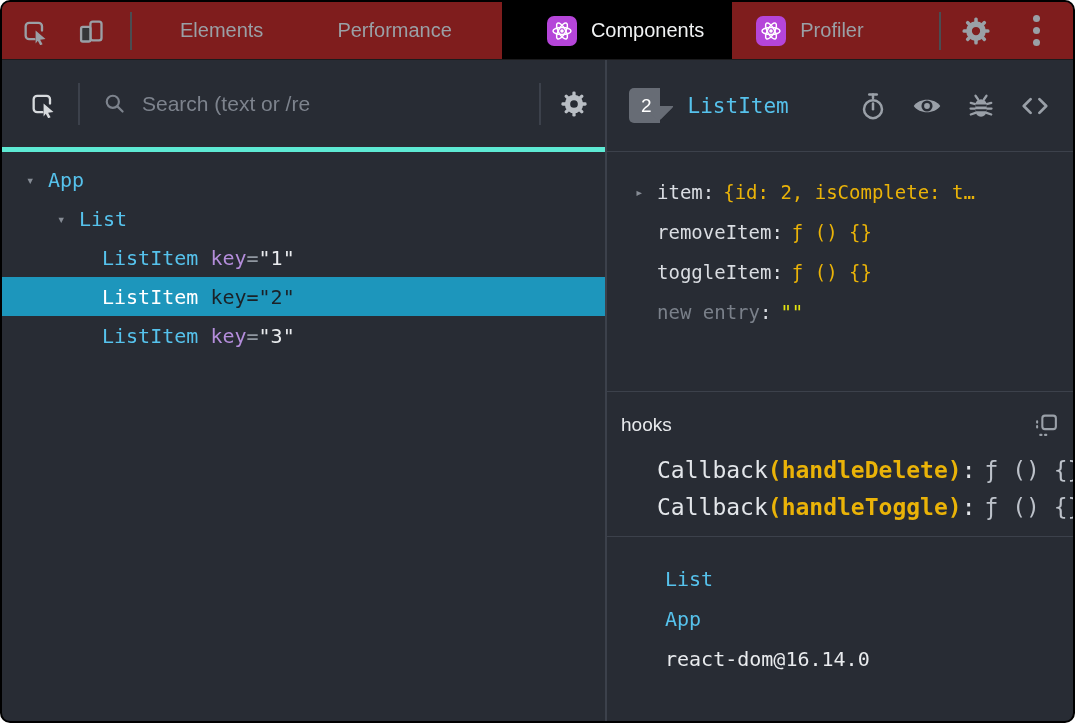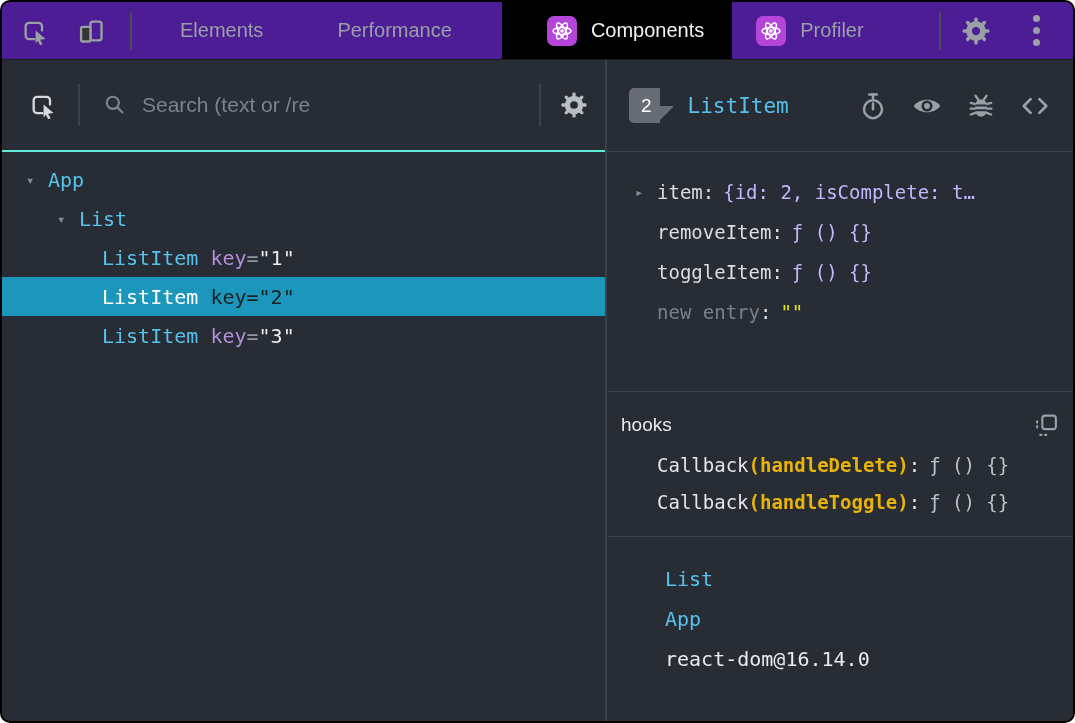--- a/index.html
+++ b/index.html
@@ -12,21 +12,21 @@
     border: 2px solid #000;
     border-radius: 10px;
     overflow: hidden;
     display: flex; flex-direction: column;
     position: relative;
   }
 
   
   .topbar {
     flex: 0 0 57px;
-    background: #4c1d95;
+    background: #7f1d1d;
     border-bottom: 1px solid #1b1b1d;
     display: flex; align-items: center;
     color: #9aa0a6;
   }
   .tb-iconbtn { display:flex; align-items:center; justify-content:center; width:34px; height:34px; }
   .tb-sep { width:2px; height:38px; background:#4a4d52; }
   .tab-label { font-size:20px; color:#9aa0a6; white-space:nowrap; }
   .tab { display:flex; align-items:center; height:57px; }
   .tab.plain { padding:0 8px; }
   .tab.react-tab { padding:0 28px; gap:14px; }
@@ -37,21 +37,21 @@
   .dots i { width:7px; height:7px; border-radius:50%; background:#9aa0a6; }
 
   
   .main { flex:1; display:flex; min-height:0; }
   .left-pane { width:605px; flex:0 0 605px; border-right:2px solid #3c414b; display:flex; flex-direction:column; }
   .right-pane { flex:1; display:flex; flex-direction:column; min-width:0; }
 
   
   .left-toolbar {
     flex:0 0 92px;
-    border-bottom:2px solid #5eead4;
+    border-bottom:5px solid #5eead4;
     display:flex; align-items:center;
     padding:0 14px 0 24px;
   }
   .lt-sep { width:2px; height:42px; background:#3c414b; }
   .search-input {
     flex:1; min-width:0;
     background:transparent; border:none; outline:none;
     font-family:"Liberation Sans", sans-serif;
     font-size:21px; color:#d7dade;
     margin:0 10px;
@@ -115,27 +115,27 @@
 
   .kv-rows { margin-top:4px; }
   .kv-row {
     height:40px; display:flex; align-items:center;
     font-family:"DejaVu Sans Mono", monospace; font-size:19px;
     padding-left:36px; position:relative; white-space:pre;
   }
   .kv-row .expander { position:absolute; left:14px; color:#868c95; font-size:14px; }
   .kv-name { color:#dadde2; }
   .kv-colon { color:#dadde2; }
-  .kv-value { color:#c4b5fd; margin-left:9px; }
+  .kv-value { color:#eab308; margin-left:9px; }
   .kv-row.new-entry .kv-name { color:#7a808a; }
   .kv-row.new-entry .kv-value { color:#e5e510; }
 
   .hook-row {
-    height:37px; display:flex; align-items:center;
-    font-family:"DejaVu Sans Mono", monospace; font-size:19px;
+    height:37px; display:flex; align-items:flex-end;
+    font-family:"DejaVu Sans Mono", monospace; font-size:23px;
     padding-left:36px; white-space:pre;
   }
   .hook-fn { color:#e3e6ea; }
   .hook-arg { color:#eab308;font-weight:bold; }
   .hook-colon { color:#e3e6ea; }
   .hook-value { color:#bdc2ca; margin-left:9px; }
 
   .owner-rows { margin-top:6px; }
   .owner-row {
     height:40px; display:flex; align-items:center;

